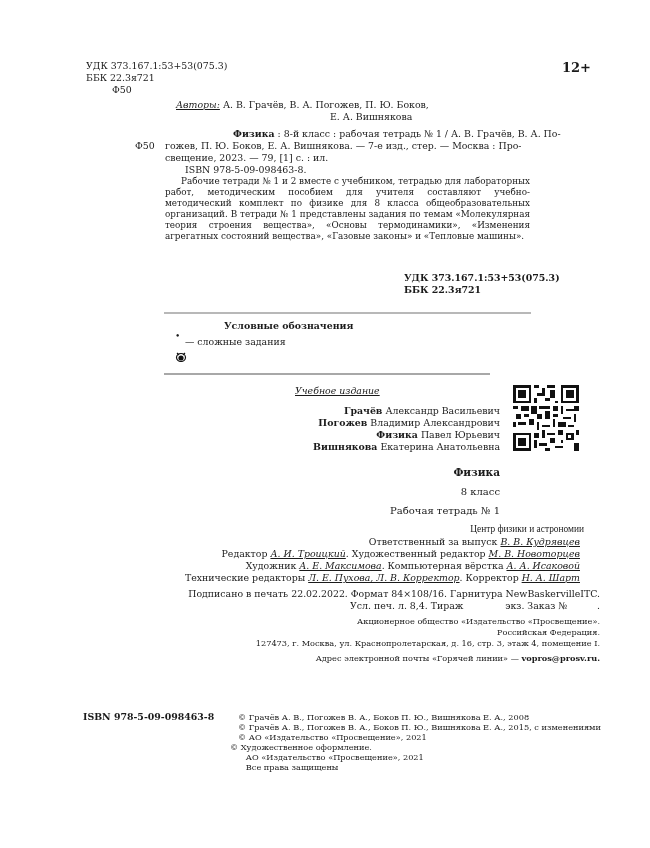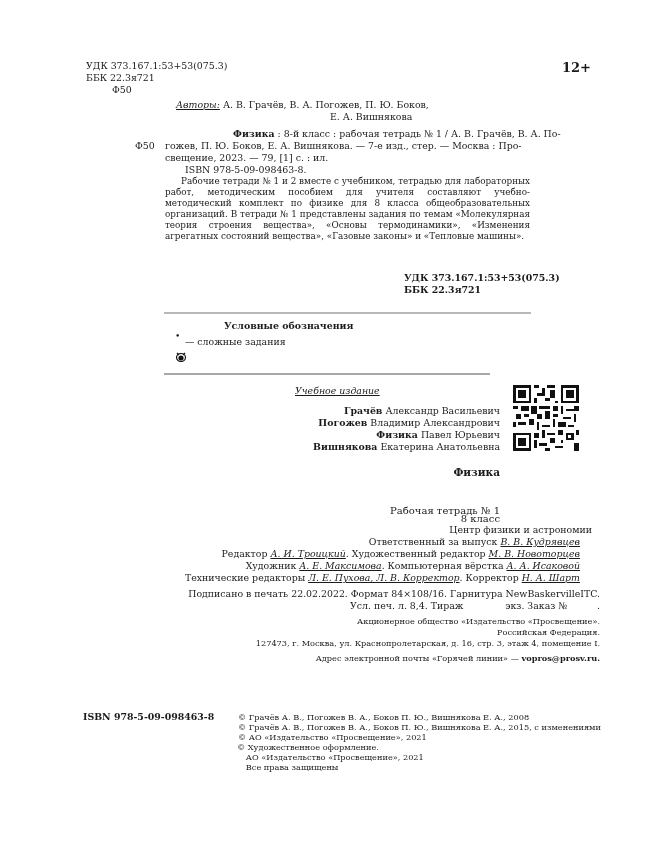--- a/index.html
+++ b/index.html
@@ -134,24 +134,24 @@
         <rect x="14" y="20" width="2" height="2"></rect>
         <rect x="16" y="23" width="3" height="1"></rect>
         <rect x="18" y="21" width="1" height="1"></rect>
         <rect x="23" y="22" width="2" height="3"></rect>
         <rect x="12" y="24" width="2" height="1"></rect>
     </g>
   </svg>
 </div>
 
 <div class="abs b center" style="left:200px; width:300px; top:466px; font-size:10.5px;">Физика</div>
-<div class="abs center" style="left:200px; width:300px; top:513px; font-size:10px;">8 класс</div>
+<div class="abs center" style="left:200px; width:300px; top:486px; font-size:10px;">8 класс</div>
 <div class="abs center" style="left:200px; width:300px; top:505px; font-size:10px;">Рабочая тетрадь № 1</div>
 
-<div class="abs sm center" style="left:132px; width:460px; top:524px;">Центр физики и астрономии</div>
+<div class="abs sm center" style="left:124px; width:460px; top:524px;font-family:Liberation Serif, serif;">Центр физики и астрономии</div>
 <div class="abs sm center" style="left:120px; width:460px; top:536px;">
   <span>Ответственный за выпуск </span><span class="i">В. В. Кудрявцев</span>
 </div>
 <div class="abs sm center" style="left:120px; width:460px; top:548px;">
   <span>Редактор </span><span class="i">А. И. Троицкий</span><span>. Художественный редактор </span><span class="i">М. В. Новоторцев</span>
 </div>
 <div class="abs sm center" style="left:120px; width:460px; top:560px;">
   <span>Художник </span><span class="i">А. Е. Максимова</span><span>. Компьютерная вёрстка </span><span class="i">А. А. Исаковой</span>
 </div>
 <div class="abs sm center" style="left:120px; width:460px; top:572px;">
@@ -165,15 +165,15 @@
 <div class="abs xs center" style="left:100px; width:500px; top:627px;">Российская Федерация.</div>
 <div class="abs xs center" style="left:100px; width:500px; top:638px;">127473, г. Москва, ул. Краснопролетарская, д. 16, стр. 3, этаж 4, помещение I.</div>
 <div class="abs xs center" style="left:100px; width:500px; top:653px;">
   <span>Адрес электронной почты «Горячей линии» — </span><span class="b">vopros@prosv.ru.</span>
 </div>
 
 <div class="abs sm b" style="left:83px; top:711px;">ISBN 978-5-09-098463-8</div>
 <div class="abs xs" style="left:238px; top:712px; white-space:pre;">© Грачёв А. В., Погожев В. А., Боков П. Ю., Вишнякова Е. А., 2008</div>
 <div class="abs xs" style="left:238px; top:722px; white-space:pre;">© Грачёв А. В., Погожев В. А., Боков П. Ю., Вишнякова Е. А., 2015, с изменениями</div>
 <div class="abs xs" style="left:238px; top:732px; white-space:pre;">© АО «Издательство «Просвещение», 2021</div>
-<div class="abs xs" style="left:237px; top:742px; white-space:pre;text-align:right;">© Художественное оформление.</div>
+<div class="abs xs" style="left:230px; top:742px; white-space:pre;text-align:right;">© Художественное оформление.</div>
 <div class="abs xs" style="left:238px; top:752px; white-space:pre;">   АО «Издательство «Просвещение», 2021</div>
 <div class="abs xs" style="left:238px; top:762px; white-space:pre;">   Все права защищены</div>
 
 </body></html>

